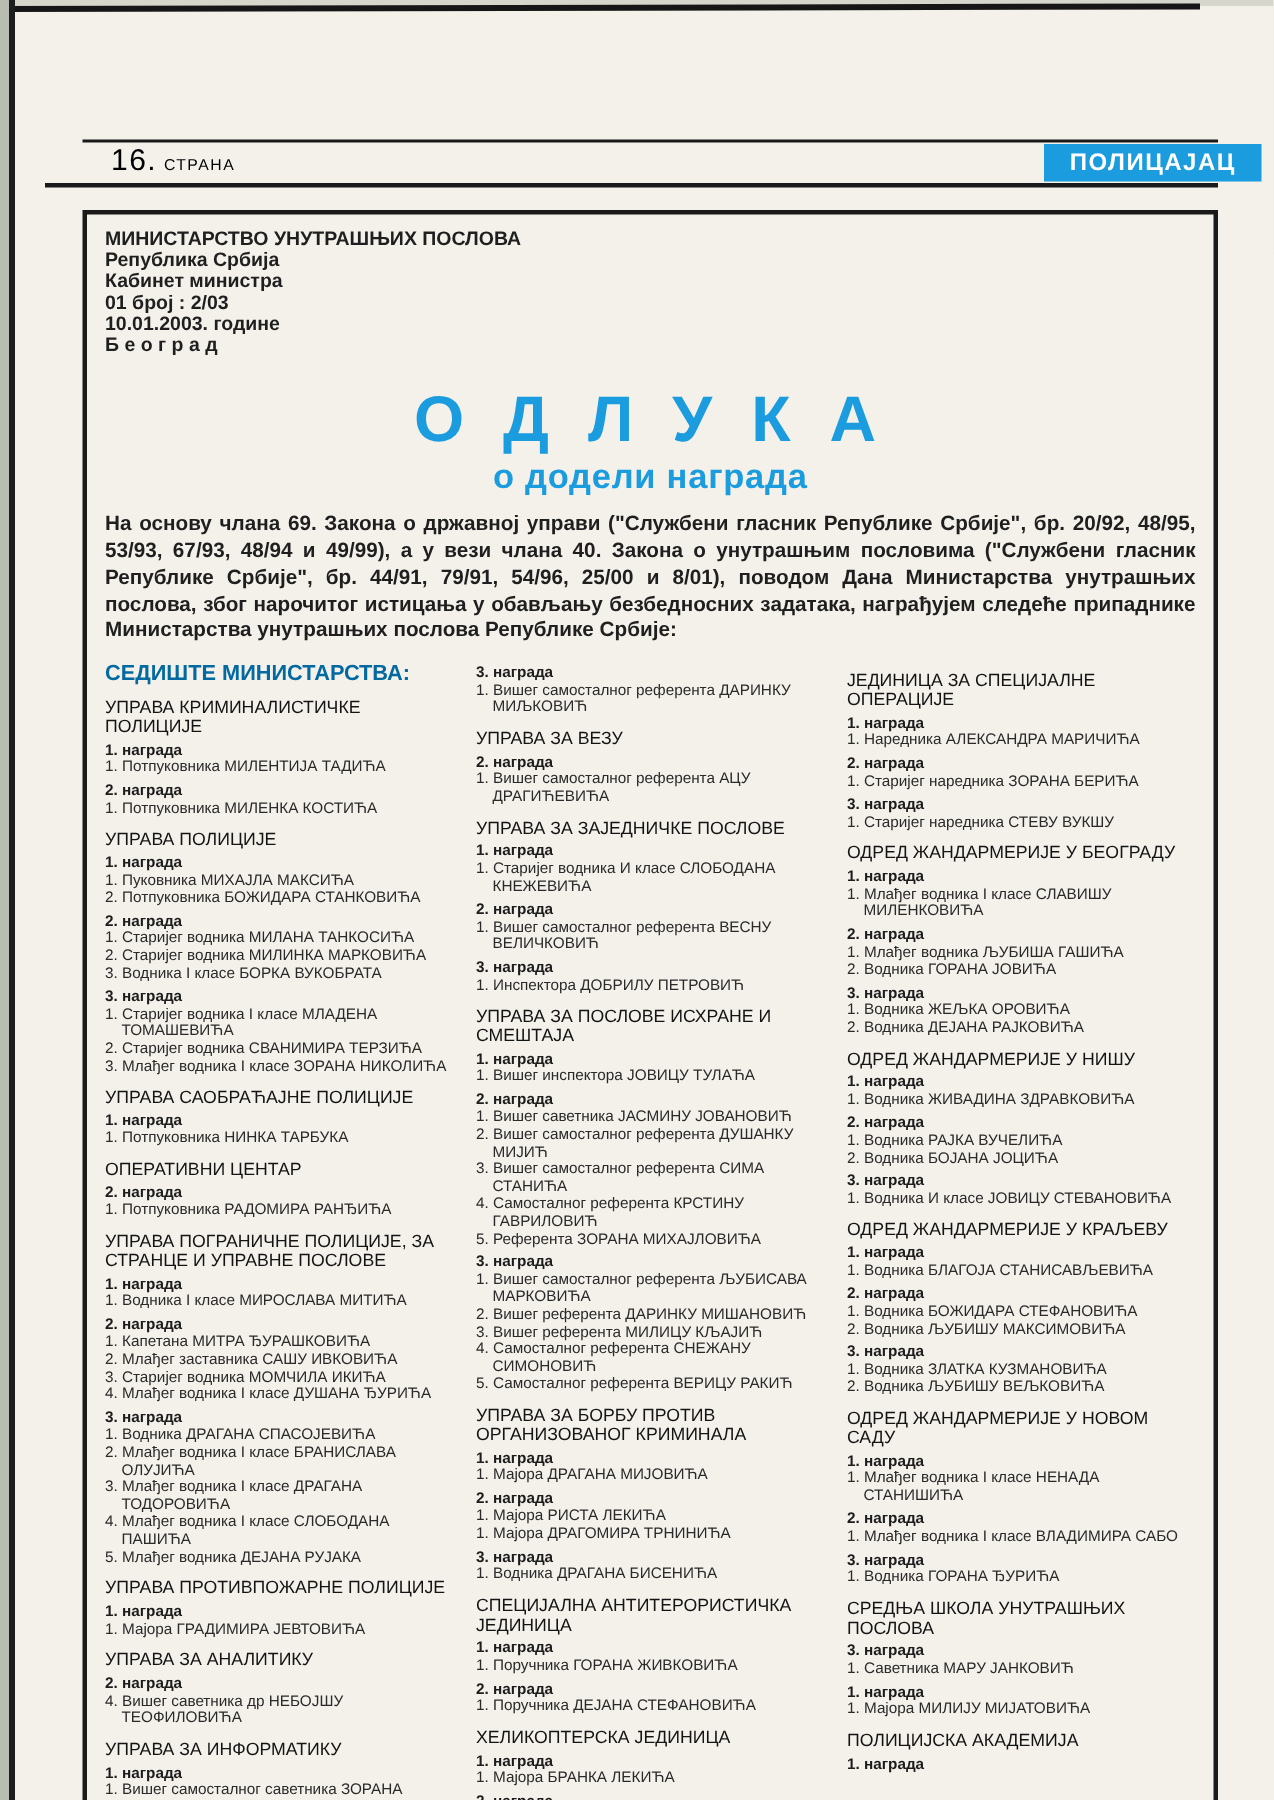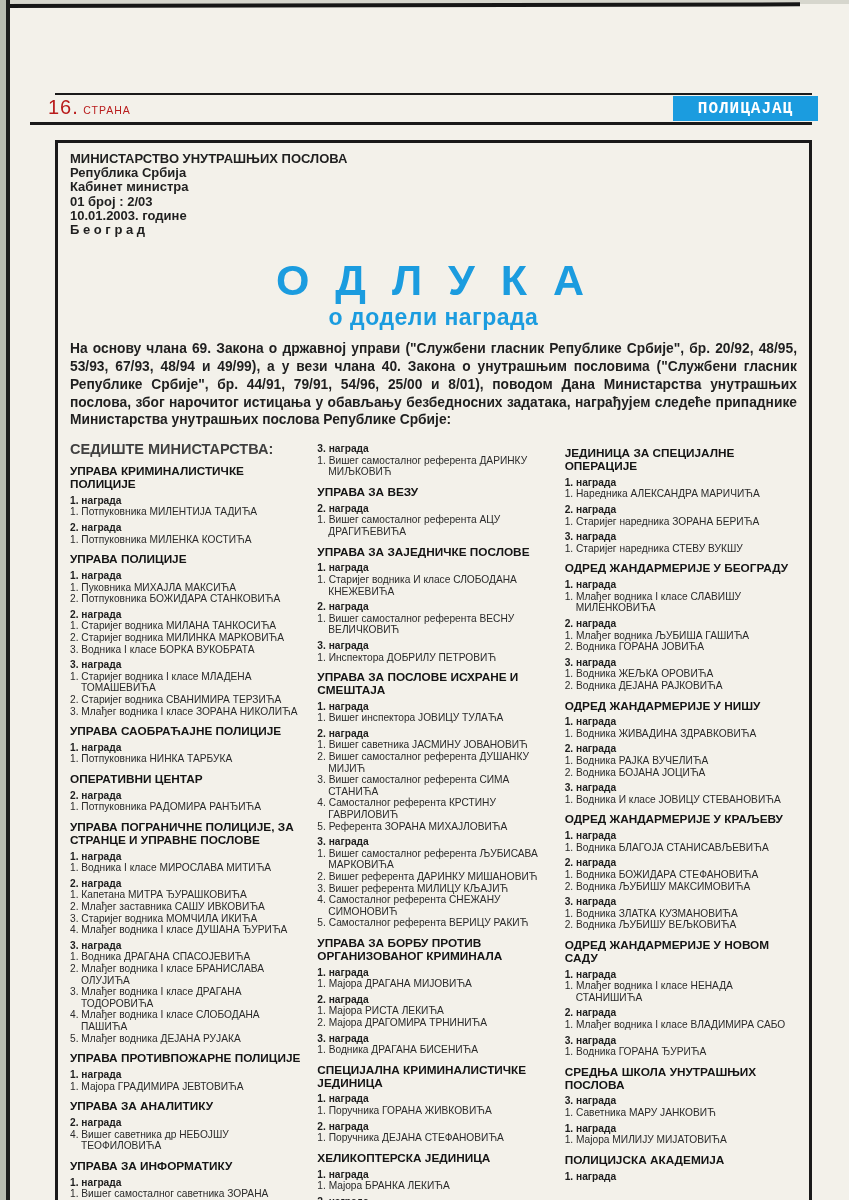--- a/index.html
+++ b/index.html
@@ -11,27 +11,27 @@
   }
   .scan{position:relative;width:849px;height:1200px;background:#f3f1ea;}
   
   .edge-top-band{position:absolute;left:0;top:0;width:100%;height:4px;background:#d6d6cd;}
   .edge-top-line{position:absolute;left:0;top:4px;width:800px;height:4px;background:#161616;transform:rotate(-0.12deg);transform-origin:left top;}
   .edge-left-band{position:absolute;left:0;top:0;width:6px;height:1200px;background:#b9bcb1;}
   .edge-left-line{position:absolute;left:6px;top:0;width:4px;height:1200px;background:#1d1d1d;}
   
   .rule-thin{position:absolute;left:55px;right:37px;top:93px;height:2px;background:#1a1a1a;}
   .rule-thick{position:absolute;left:30px;right:37px;top:122px;height:3px;background:#1a1a1a;}
-  .page-label{position:absolute;left:48px;top:96px;color:#b91c1c;white-space:nowrap;text-align:right;}
+  .page-label{position:absolute;left:74px;top:96px;color:#000000;white-space:nowrap;text-align:right;}
   .page-label .num{font-size:20px;letter-spacing:1px;}
   .page-label .txt{font-size:10.5px;letter-spacing:1px;}
   .badge{
-    position:absolute;left:673px;top:96px;width:145px;height:25px;
+    position:absolute;left:696px;top:96px;width:145px;height:25px;
     display:flex;align-items:center;justify-content:center;
-    color:#ffffff;font-weight:bold;font-size:16px;letter-spacing:1px;font-family:Liberation Mono, monospace;
+    color:#ffffff;font-weight:bold;font-size:16px;letter-spacing:1px;
   }
   
   .doc-box{
     position:absolute;left:55px;top:140px;width:757px;min-height:1000px;
     border:3px solid #1a1a1a;box-sizing:border-box;
     padding:9px 12px 12px 12px;
     background:transparent;color:#222;
   }
   .letterhead div{
     font-weight:bold;font-size:13px;line-height:14.2px;color:#1f1f1f;white-space:pre;
@@ -42,22 +42,22 @@
   }
   .title-sub{
     text-align:center;font-size:23px;font-weight:bold;letter-spacing:0.5px;line-height:26px;margin-top:2px;
   }
   .intro{
     margin-top:10px;font-size:13.8px;line-height:17.8px;font-weight:bold;
     text-align:justify;color:#1f1f1f;
   }
   .columns{display:flex;gap:15px;margin-top:10px;align-items:flex-start;}
   .col{flex:1;min-width:0;}
-  .section-lead{font-size:14.5px;font-weight:bold;color:#404040;margin:2px 0 4px 0;}
-  .section-heading{font-size:11.8px;font-weight:bold;color:#141414;line-height:12.8px;margin:8px 0 2px 0;}
+  .section-lead{font-size:14.5px;font-weight:bold;color:#0369a1;margin:2px 0 4px 0;}
+  .section-heading{font-size:11.8px;font-weight:normal;color:#141414;line-height:12.8px;margin:8px 0 2px 0;}
   .award-label{font-size:10.2px;font-weight:bold;color:#1d1d1d;line-height:11.6px;margin:4px 0 0 0;}
   .recipient{font-size:10.2px;color:#2a2a2a;line-height:11.6px;margin:0;
     padding-left:11px;text-indent:-11px;}
 </style>
 </head>
 <body>
 
 <div class="scan">
   <div class="edge-top-band"></div>
   <div class="edge-top-line"></div>
@@ -160,24 +160,24 @@
           <div class="recipient">1. Вишег самосталног референта ЉУБИСАВА МАРКОВИЋА</div>
           <div class="recipient">2. Вишег референта ДАРИНКУ МИШАНОВИЋ</div>
           <div class="recipient">3. Вишег референта МИЛИЦУ КЉАЈИЋ</div>
           <div class="recipient">4. Самосталног референта СНЕЖАНУ СИМОНОВИЋ</div>
           <div class="recipient">5. Самосталног референта ВЕРИЦУ РАКИЋ</div>
           <div class="section-heading">УПРАВА ЗА БОРБУ ПРОТИВ ОРГАНИЗОВАНОГ КРИМИНАЛА</div>
           <div class="award-label">1. награда</div>
           <div class="recipient">1. Мајора ДРАГАНА МИЈОВИЋА</div>
           <div class="award-label">2. награда</div>
           <div class="recipient">1. Мајора РИСТА ЛЕКИЋА</div>
-          <div class="recipient">2. Мајора ДРАГОМИРА ТРНИНИЋА</div>
+          <div class="recipient">1. Мајора ДРАГОМИРА ТРНИНИЋА</div>
           <div class="award-label">3. награда</div>
           <div class="recipient">1. Водника ДРАГАНА БИСЕНИЋА</div>
-          <div class="section-heading">СПЕЦИЈАЛНА КРИМИНАЛИСТИЧКЕ ЈЕДИНИЦА</div>
+          <div class="section-heading">СПЕЦИЈАЛНА АНТИТЕРОРИСТИЧКА ЈЕДИНИЦА</div>
           <div class="award-label">1. награда</div>
           <div class="recipient">1. Поручника ГОРАНА ЖИВКОВИЋА</div>
           <div class="award-label">2. награда</div>
           <div class="recipient">1. Поручника ДЕЈАНА СТЕФАНОВИЋА</div>
           <div class="section-heading">ХЕЛИКОПТЕРСКА ЈЕДИНИЦА</div>
           <div class="award-label">1. награда</div>
           <div class="recipient">1. Мајора БРАНКА ЛЕКИЋА</div>
           <div class="award-label">2. награда</div>
           <div class="recipient">Водника ДРАГАНА ГЛИШОВИЋА</div>
         </div>

